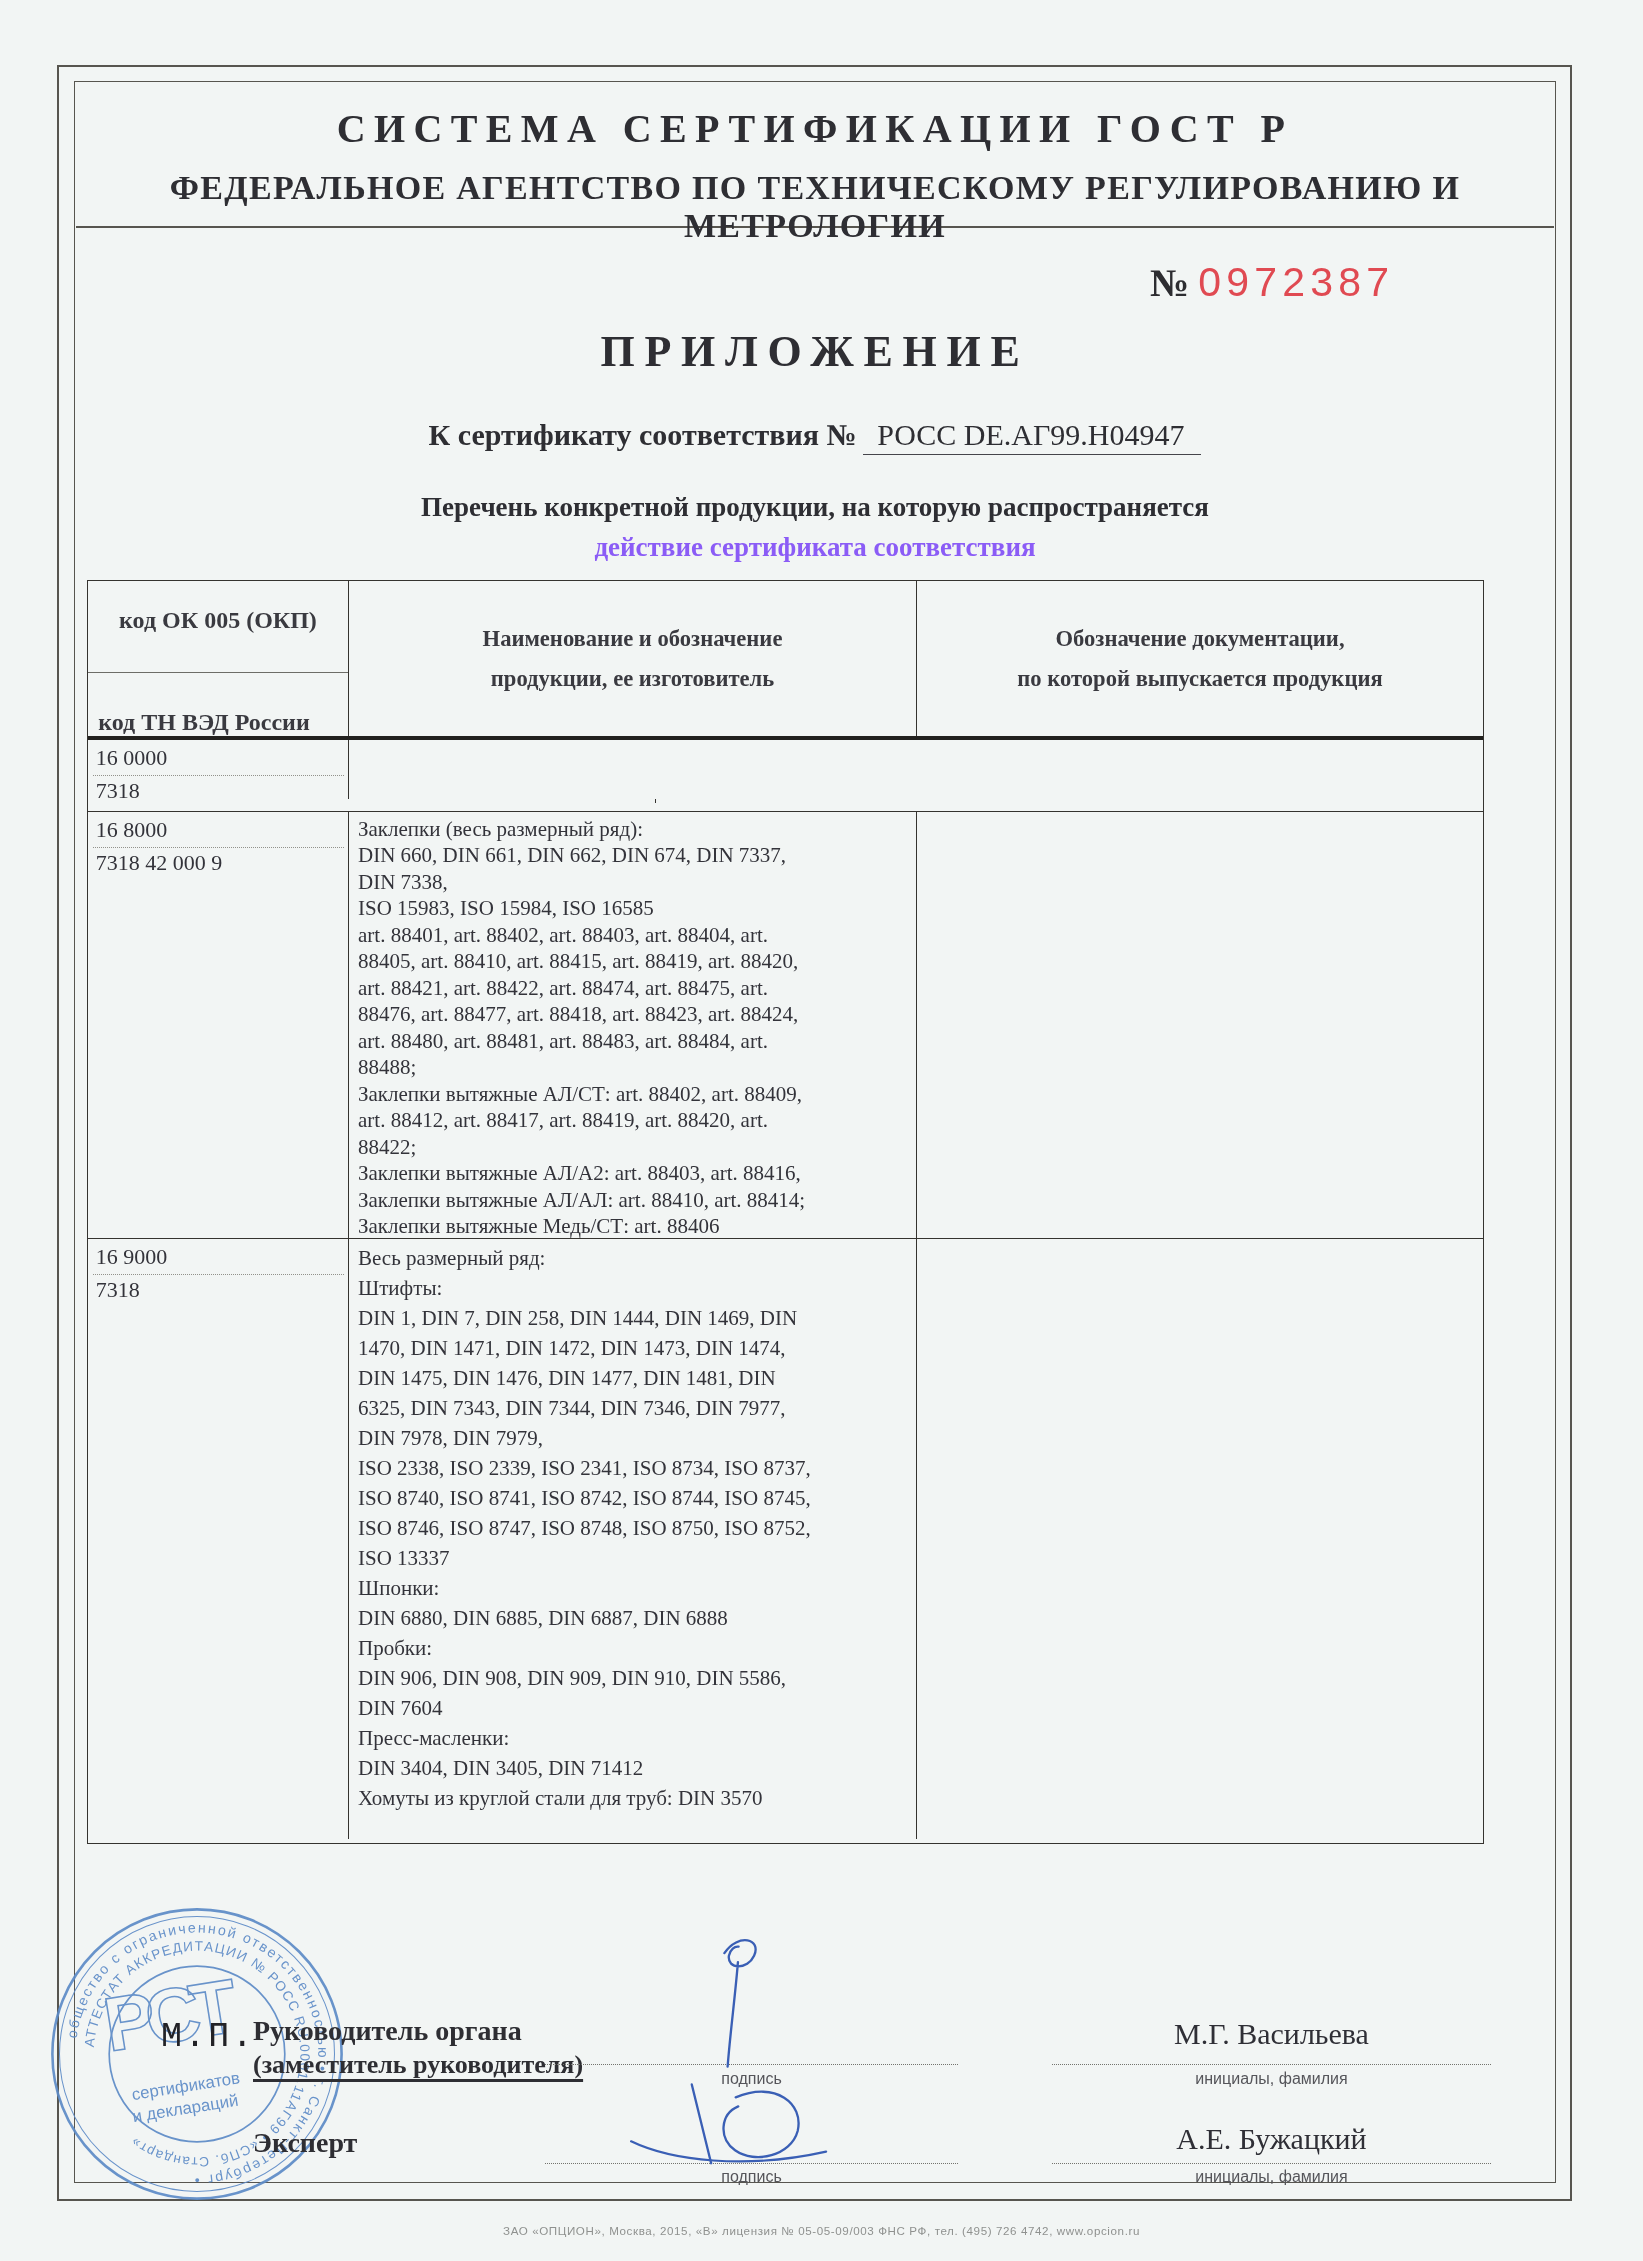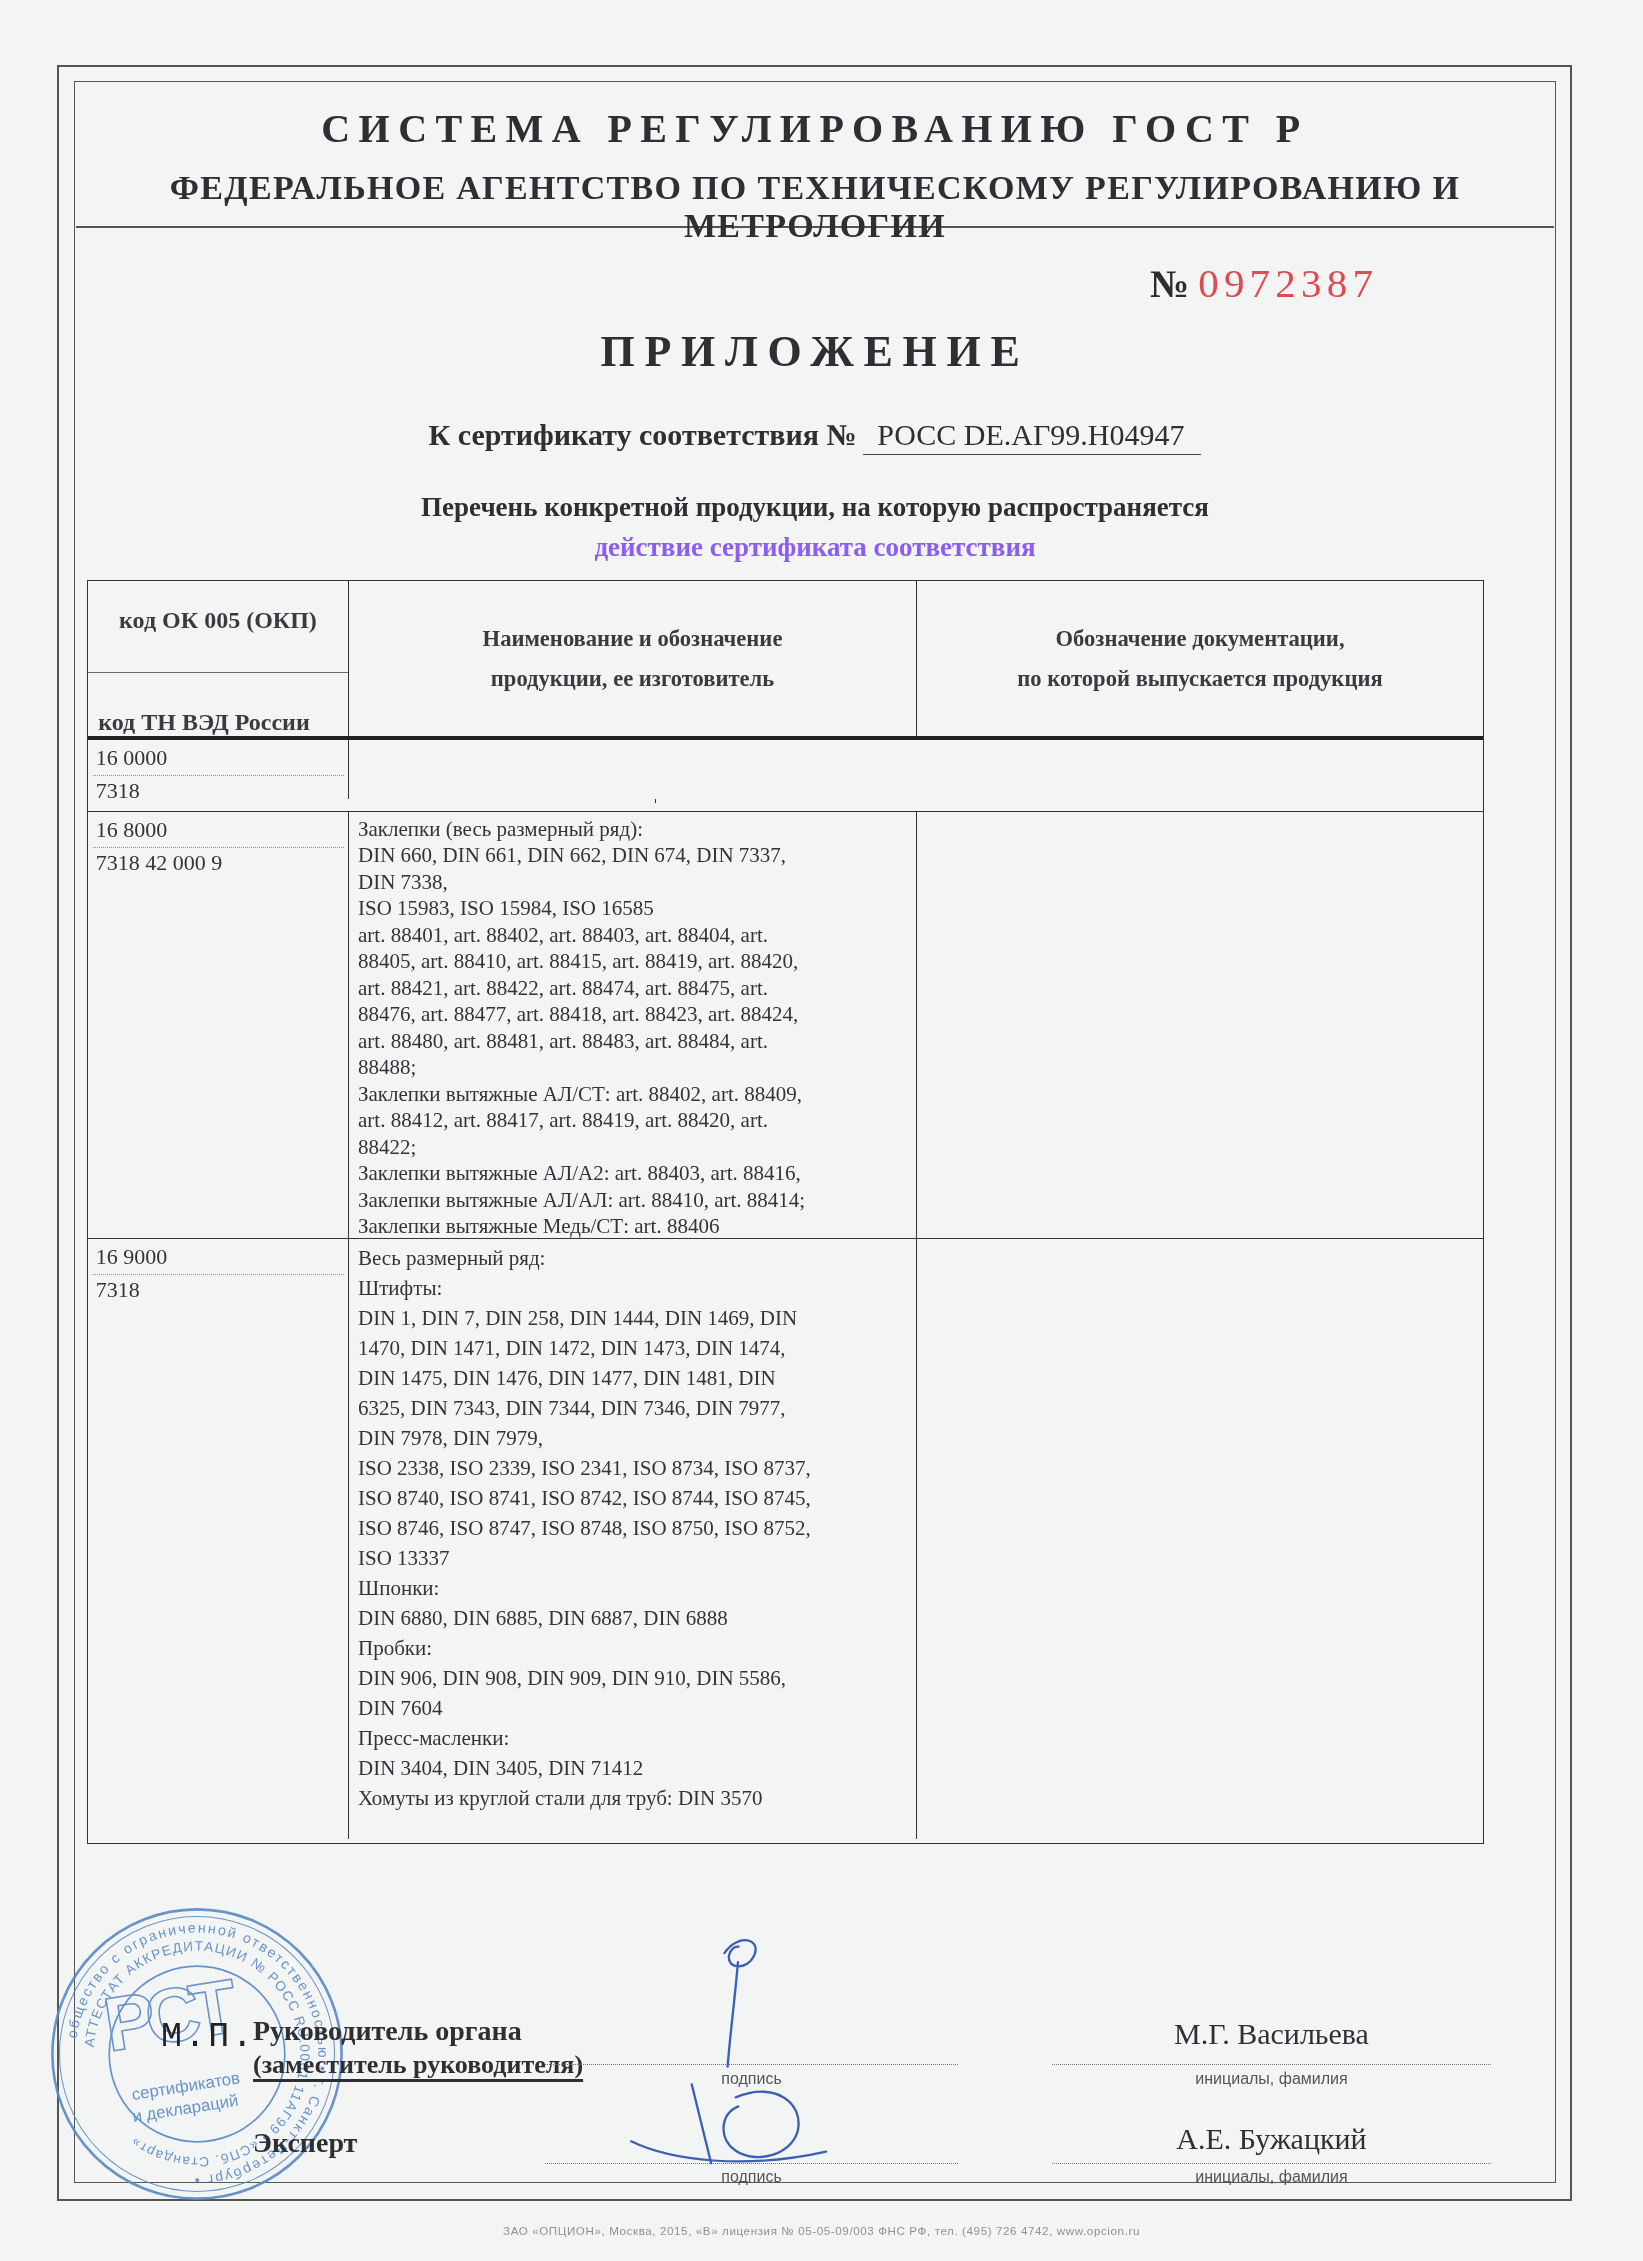--- a/index.html
+++ b/index.html
@@ -6,21 +6,21 @@
   body{background:#e7ebea;font-family:"Liberation Serif",serif;}
   .page{position:relative;width:1643px;height:2261px;background:#f2f5f4;overflow:hidden;color:#33333a;}
   .frame-outer{position:absolute;left:57px;top:65px;width:1515px;height:2136px;border:2.6px solid #57554f;box-sizing:border-box;}
   .frame-inner{position:absolute;left:74px;top:81px;width:1482px;height:2102px;border:1.9px solid #57554f;box-sizing:border-box;}
   .header-rule{position:absolute;left:76px;top:226px;width:1478px;height:1.9px;background:#57554f;}
   .centered{position:absolute;left:74px;width:1482px;text-align:center;}
   .sys-title{top:105px;font-size:40px;font-weight:bold;letter-spacing:8.4px;color:#2e2e33;}
   .agency-title{top:169px;font-size:34px;font-weight:bold;letter-spacing:1.3px;color:#2e2e33;}
   .blank-no{position:absolute;left:1150px;top:259px;white-space:nowrap;}
   .blank-no .pfx{font-size:39px;font-weight:bold;color:#2d2d31;}
-  .blank-no .digits{font-family:Liberation Serif, serif;font-size:41px;color:#e04a52;letter-spacing:5.2px;margin-left:9px;}
+  .blank-no .digits{font-family:Liberation Sans, sans-serif;font-size:41px;color:#e04a52;letter-spacing:5.2px;margin-left:9px;}
   .doc-title{top:326px;font-size:44px;font-weight:bold;letter-spacing:9.7px;color:#2e2e33;}
   .cert-line{top:418px;font-size:30px;color:#2e2e33;}
   .cert-line .lbl{font-weight:bold;}
   .cert-line .val{border-bottom:1.9px solid #45454b;padding:0 17px 2.6px 14px;margin-left:6.5px;}
   .purpose1{top:492px;font-size:27px;font-weight:bold;color:#2e2e33;}
   .purpose2{top:532px;font-size:27px;font-weight:bold;color:#8b5cf6;}
 
   .tbl{position:absolute;left:87px;top:580px;width:1397px;height:1264px;border:1.9px solid #35332f;box-sizing:border-box;background:transparent;}
   .t-hrow{display:flex;height:155px;border-bottom:4.5px solid #22211e;box-sizing:content-box;}
   .t-row{display:flex;box-sizing:content-box;}
@@ -69,21 +69,21 @@
 </style>
 </head>
 <body>
 
 <div class="page">
 
   <div class="frame-outer"></div>
   <div class="frame-inner"></div>
   <div class="header-rule"></div>
 
-  <div class="centered sys-title">СИСТЕМА РЕГУЛИРОВАНИЮ ГОСТ Р</div>
+  <div class="centered sys-title">СИСТЕМА СЕРТИФИКАЦИИ ГОСТ Р</div>
   <div class="centered agency-title">ФЕДЕРАЛЬНОЕ АГЕНТСТВО ПО ТЕХНИЧЕСКОМУ РЕГУЛИРОВАНИЮ И МЕТРОЛОГИИ</div>
 
   <div class="blank-no">
     <span class="pfx">№</span><span class="digits">0972387</span>
   </div>
 
   <div class="centered doc-title">ПРИЛОЖЕНИЕ</div>
 
   <div class="centered cert-line">
     <span class="lbl">К сертификату соответствия №</span><span class="val">РОСС DE.АГ99.Н04947</span>

